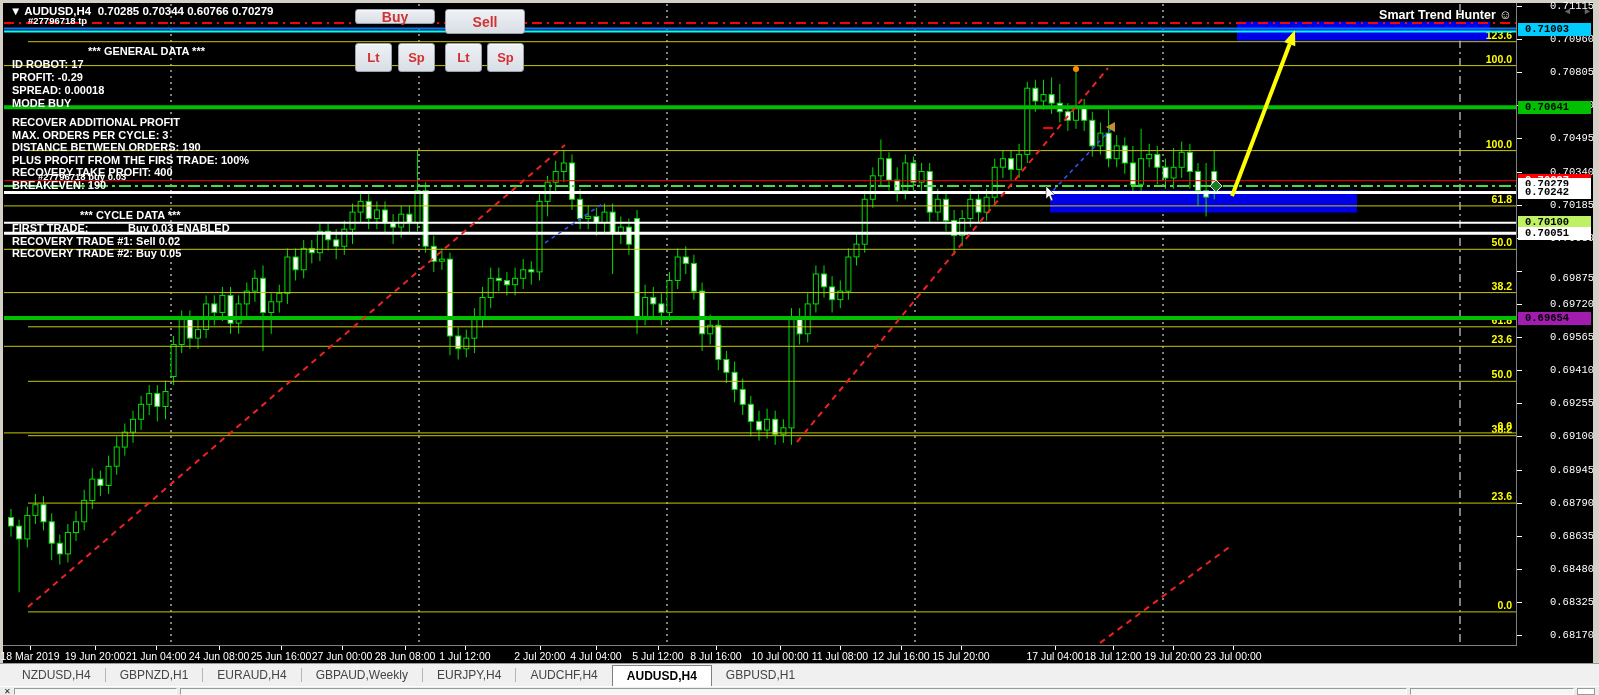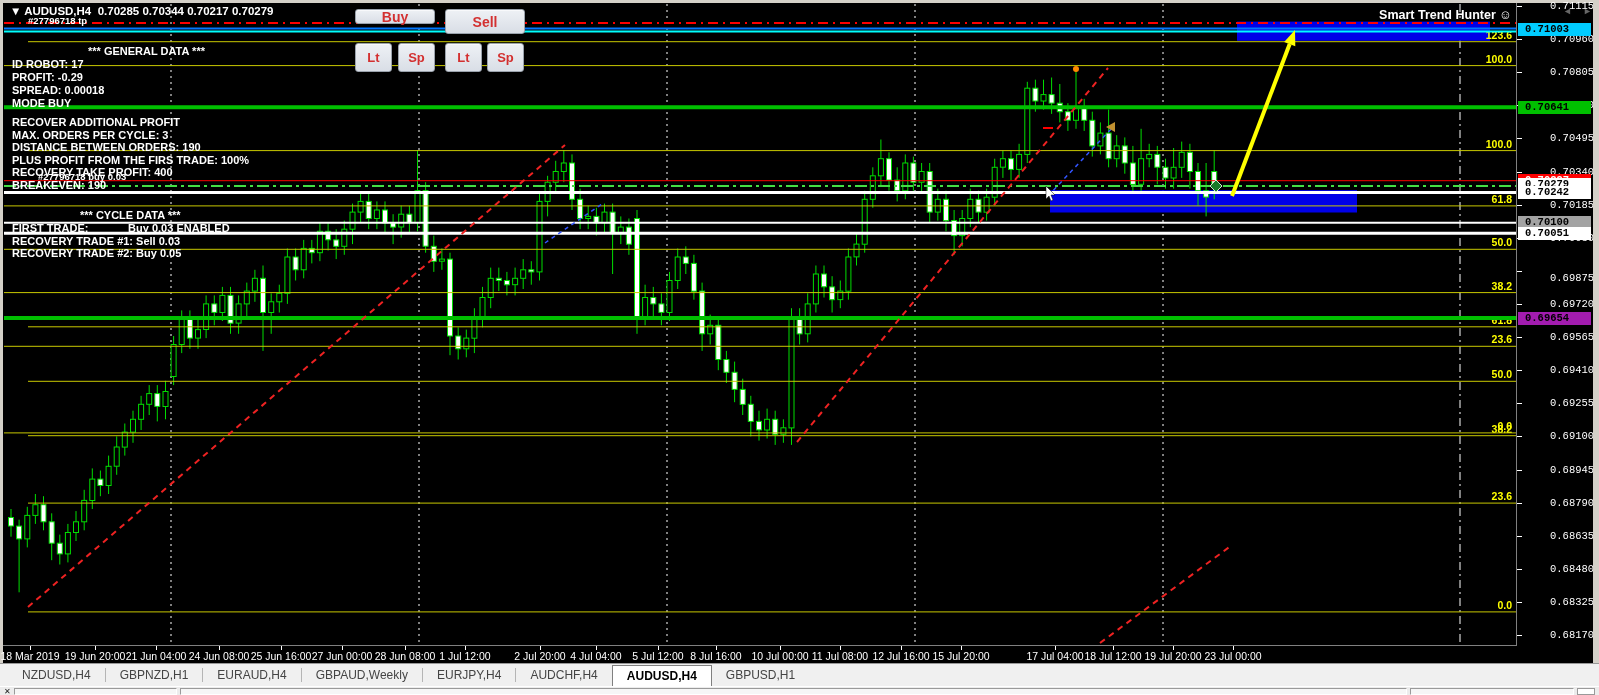--- a/index.html
+++ b/index.html
@@ -395,21 +395,21 @@
       <line x1="1048" y1="196" x2="1112" y2="128" stroke="#3355ff" stroke-width="1.5" stroke-dasharray="4,4"></line>
       <line x1="1232" y1="196" x2="1289.7" y2="44.0" stroke="#ffff00" stroke-width="4"></line>
       <polygon points="1295,30 1295.3,46.2 1284.1,41.9" fill="#ffff00"></polygon>
       <circle cx="1076" cy="69" r="3" fill="#ff8800"></circle>
       <polygon points="1115,122 1115,132 1106,127" fill="#c09030"></polygon>
       <rect x="1043" y="127" width="10" height="2" fill="#ff0000"></rect>
       <polygon points="1046,186 1046,199 1049,196 1051,201 1053,200 1051,195 1055,195" fill="#ffffff" stroke="#000" stroke-width="0.5"></polygon>
       <polygon points="1216,180 1222,186 1216,192 1210,186" fill="#1a7a28" stroke="#cfe8cf" stroke-width="1"></polygon>
     </svg>
 
-  <div class="ovl title-row"><span>▼</span> <span>AUDUSD,H4</span>  <span>0.70285 0.70344 0.70217 0.70279</span></div>
+  <div class="ovl title-row"><span>▼</span> <span>AUDUSD,H4</span>  <span>0.70285 0.70344 0.60766 0.70279</span></div>
   <div class="ovl small" style="top:15px; left:28px;text-align:right;">#27796718 tp</div>
   <div class="ovl small" style="top:171px; left:38px;">#27796718 buy 0.03</div>
   <div class="ovl watermark">Smart Trend Hunter ☺</div>
 
   <div class="ovl" style="top:45px; left:88px;">*** GENERAL DATA ***</div>
   <div id="general-lines">
       <div class="ovl" style="top: 58px; left: 12px;">ID ROBOT: 17</div>
       <div class="ovl" style="top: 71px; left: 12px;">PROFIT: -0.29</div>
       <div class="ovl" style="top: 84px; left: 12px;">SPREAD: 0.00018</div>
       <div class="ovl" style="top: 97px; left: 12px;">MODE BUY</div>
@@ -418,21 +418,21 @@
       <div class="ovl" style="top: 116px; left: 12px;">RECOVER ADDITIONAL PROFIT</div>
       <div class="ovl" style="top: 128.6px; left: 12px;">MAX. ORDERS PER CYCLE: 3</div>
       <div class="ovl" style="top: 141.2px; left: 12px;">DISTANCE BETWEEN ORDERS: 190</div>
       <div class="ovl" style="top: 153.8px; left: 12px;">PLUS PROFIT FROM THE FIRS TRADE: 100%</div>
       <div class="ovl" style="top: 166.4px; left: 12px;">RECOVERY TAKE PROFIT: 400</div>
     </div>
   <div class="ovl" style="top:179px; left:12px;">BREAKEVEN: 190</div>
   <div class="ovl" style="top:209px; left:80px;">*** CYCLE DATA ***</div>
   <div id="cycle-lines">
       <div class="ovl" style="top: 222px; left: 12px;">FIRST TRADE:             Buy 0.03 ENABLED</div>
-      <div class="ovl" style="top: 234.6px; left: 12px;">RECOVERY TRADE #1: Sell 0.03</div>
+      <div class="ovl" style="top: 234.6px; left: 12px;">RECOVERY TRADE #1: Sell 0.02</div>
       <div class="ovl" style="top: 247.2px; left: 12px;">RECOVERY TRADE #2: Buy 0.05</div>
     </div>
 
   <div class="mt-btn big" style="left:355px; top:9px;  width:80px; height:15px;">Buy</div>
   <div class="mt-btn big" style="left:445px; top:9px;  width:80px; height:25px;">Sell</div>
   <div class="mt-btn sm" style="left:355px; top:43px; width:37px; height:29px;">Lt</div>
   <div class="mt-btn sm" style="left:398px; top:43px; width:37px; height:29px;">Sp</div>
   <div class="mt-btn sm" style="left:445px; top:43px; width:37px; height:29px;">Lt</div>
   <div class="mt-btn sm" style="left:487px; top:43px; width:37px; height:29px;">Sp</div>
 
@@ -476,21 +476,21 @@
       <span class="ptick" style="top:559.8px">0.68480</span>
       <span class="ptickmark" style="top:598.9px"></span>
       <span class="ptick" style="top:592.9px">0.68325</span>
       <span class="ptickmark" style="top:632.0px"></span>
       <span class="ptick" style="top:626.0px">0.68170</span>
       <span class="ptag" style="top:20.4px; background:#00ccff; color:#000000">0.71003</span>
       <span class="ptag" style="top:97.7px; background:#00c000; color:#000000">0.70641</span>
       <span class="ptag" style="top:171.2px; background:#ff0000; color:#ffffff">0.70297</span>
       <span class="ptag" style="top:175.1px; background:#ffffff; color:#000000">0.70279</span>
       <span class="ptag" style="top:183.0px; background:#ffffff; color:#000000">0.70242</span>
-      <span class="ptag" style="top:213.3px; background:#a3a3a3; color:#000000">0.70100</span>
+      <span class="ptag" style="top:213.3px; background:#bef264; color:#000000">0.70100</span>
       <span class="ptag" style="top:223.7px; background:#ffffff; color:#000000">0.70051</span>
       <span class="ptag" style="top:308.5px; background:#a21caf; color:#000000">0.69654</span>
     </div>
   <div class="time-axis" id="time-axis">
       <span class="tmark" style="left:27px"></span>
       <span class="tlabel" style="left:27px">18 Mar 2019</span>
       <span class="tmark" style="left:92px"></span>
       <span class="tlabel" style="left:92px">19 Jun 20:00</span>
       <span class="tmark" style="left:153px"></span>
       <span class="tlabel" style="left:153px">21 Jun 04:00</span>

